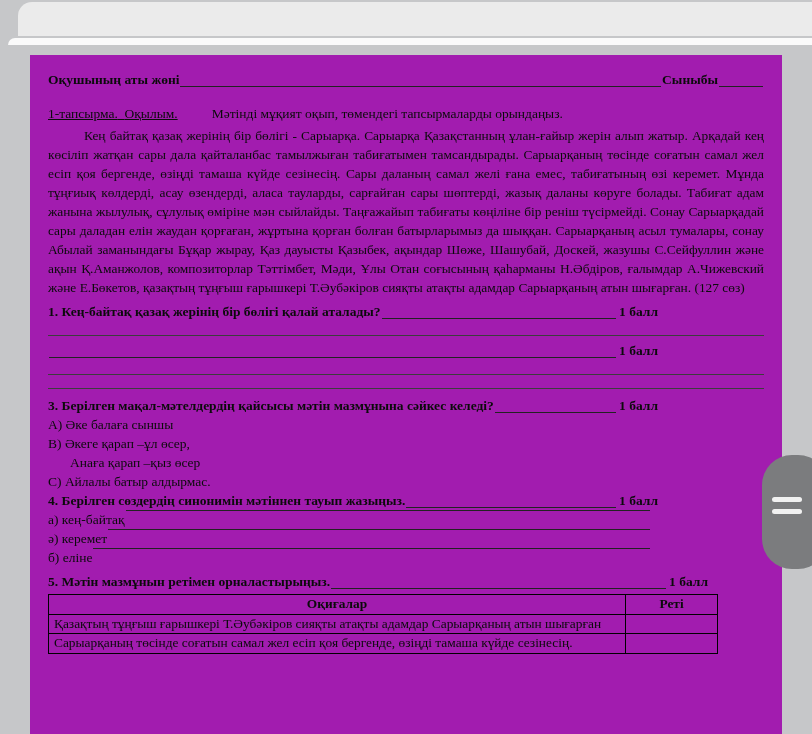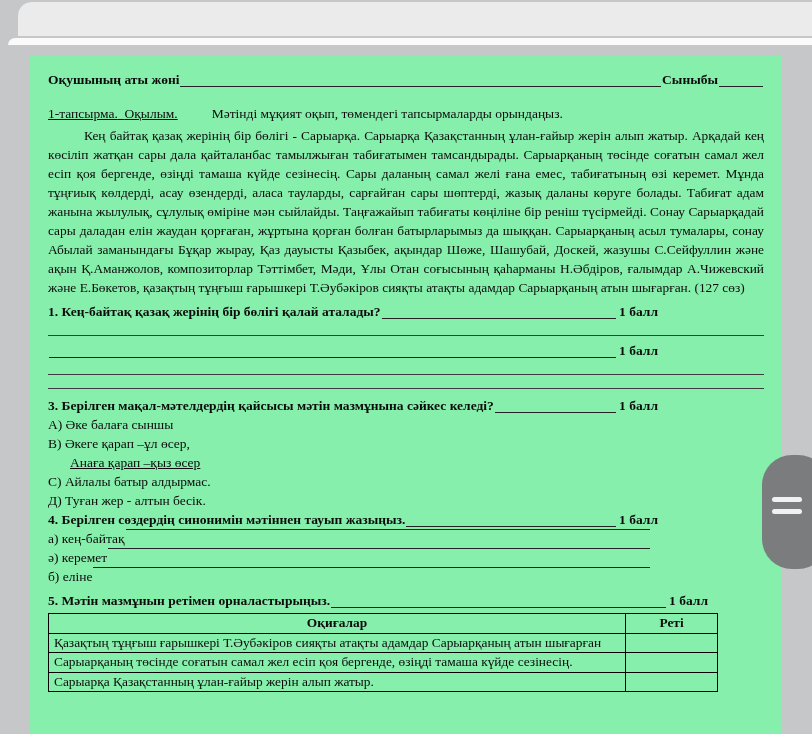--- a/index.html
+++ b/index.html
@@ -15,21 +15,21 @@
   .topbar {
     position: absolute; left: 18px; right: 0; top: 2px; height: 34px;
     background: #ebebeb; border-radius: 14px 0 0 0;
   }
   .topstrip {
     position: absolute; left: 8px; right: 0; top: 38px; height: 7px;
     background: #fafafa; border-radius: 8px 0 0 0;
   }
   .page {
     position: absolute; left: 30px; top: 55px; width: 752px; height: 679px;
-    background: #86efac;
+    background: #a21caf;
     padding: 15px 18px 0 18px;
     font-size: 13.5px;
     overflow: hidden;
   }
   .b { font-weight: normal; }
   .u { text-decoration: underline; }
   .hdr-row { display: flex; align-items: flex-end; font-weight: bold; line-height: 19px; }
   .fill {
     flex: 1 1 auto;
     border-bottom: 1px solid #222;
@@ -47,21 +47,21 @@
     font-size: 13.4px;
   }
   .qrow { display: flex; align-items: flex-end; width: 610px; line-height: 19px; }
   .qrow .qlabel { font-weight: bold; white-space: nowrap; }
   .qrow .points { font-weight: bold; white-space: nowrap; margin-left: 2px; text-align: center; }
   .mt6 { margin-top: 5px; }
   .mt8 { margin-top: 7px; }
   .rule { border-bottom: 1px solid #3d3d3d; height: 15px; width: 100%; }
   .rule2 { border-bottom: 1px solid #3d3d3d; height: 14px; width: 100%; }
   .opt { line-height: 19px; }
-  .opt-indent { padding-left: 22px; text-decoration: underline; }
+  .opt-indent { padding-left: 22px; }
   .item { display: flex; align-items: flex-start; width: 603px; line-height: 19px; }
   .item .ilabel { white-space: nowrap; }
   table.seq { border-collapse: collapse; width: 670px; margin-top: 3px; }
   .seq th, .seq td {
     border: 1px solid #000;
     font-size: 13.4px;
     padding: 0px 5px 1px 5px;
     vertical-align: top;
     line-height: 17.5px;
   }
@@ -116,21 +116,20 @@
 
   <div class="qrow mt8">
     <span class="qlabel">3. Берілген мақал-мәтелдердің қайсысы мәтін мазмұнына сәйкес келеді?</span>
     <span class="fill"></span>
     <span class="points">1 балл</span>
   </div>
   <div class="opt">А) Әке балаға сыншы</div>
   <div class="opt">В) Әкеге қарап –ұл өсер,</div>
   <div class="opt opt-indent">Анаға қарап –қыз өсер</div>
   <div class="opt">С) Айлалы батыр алдырмас.</div>
-  <div class="opt">Д) Туған жер - алтын бесік.</div>
 
   <div class="qrow">
     <span class="qlabel">4. Берілген сөздердің синонимін мәтіннен тауып жазыңыз.</span>
     <span class="fill"></span>
     <span class="points">1 балл</span>
   </div>
   <div class="item">
     <span class="ilabel">а) кең-байтақ</span>
     <span class="fill"></span>
   </div>
@@ -156,24 +155,20 @@
       <th class="order">Реті</th>
     </tr>
     <tr>
       <td>Қазақтың тұңғыш ғарышкері Т.Әубәкіров сияқты атақты адамдар Сарыарқаның атын шығарған</td>
       <td class="order-cell"></td>
     </tr>
     <tr>
       <td>Сарыарқаның төсінде соғатын самал жел есіп қоя бергенде, өзіңді тамаша күйде сезінесің.</td>
       <td class="order-cell"></td>
     </tr>
-    <tr>
-      <td>Сарыарқа Қазақстанның ұлан-ғайыр жерін алып жатыр.</td>
-      <td class="order-cell"></td>
-    </tr>
   </tbody>
     </table>
 
 </div>
 
 <div class="handle">
   <span class="grip g1"></span>
   <span class="grip g2"></span>
 </div>
 

